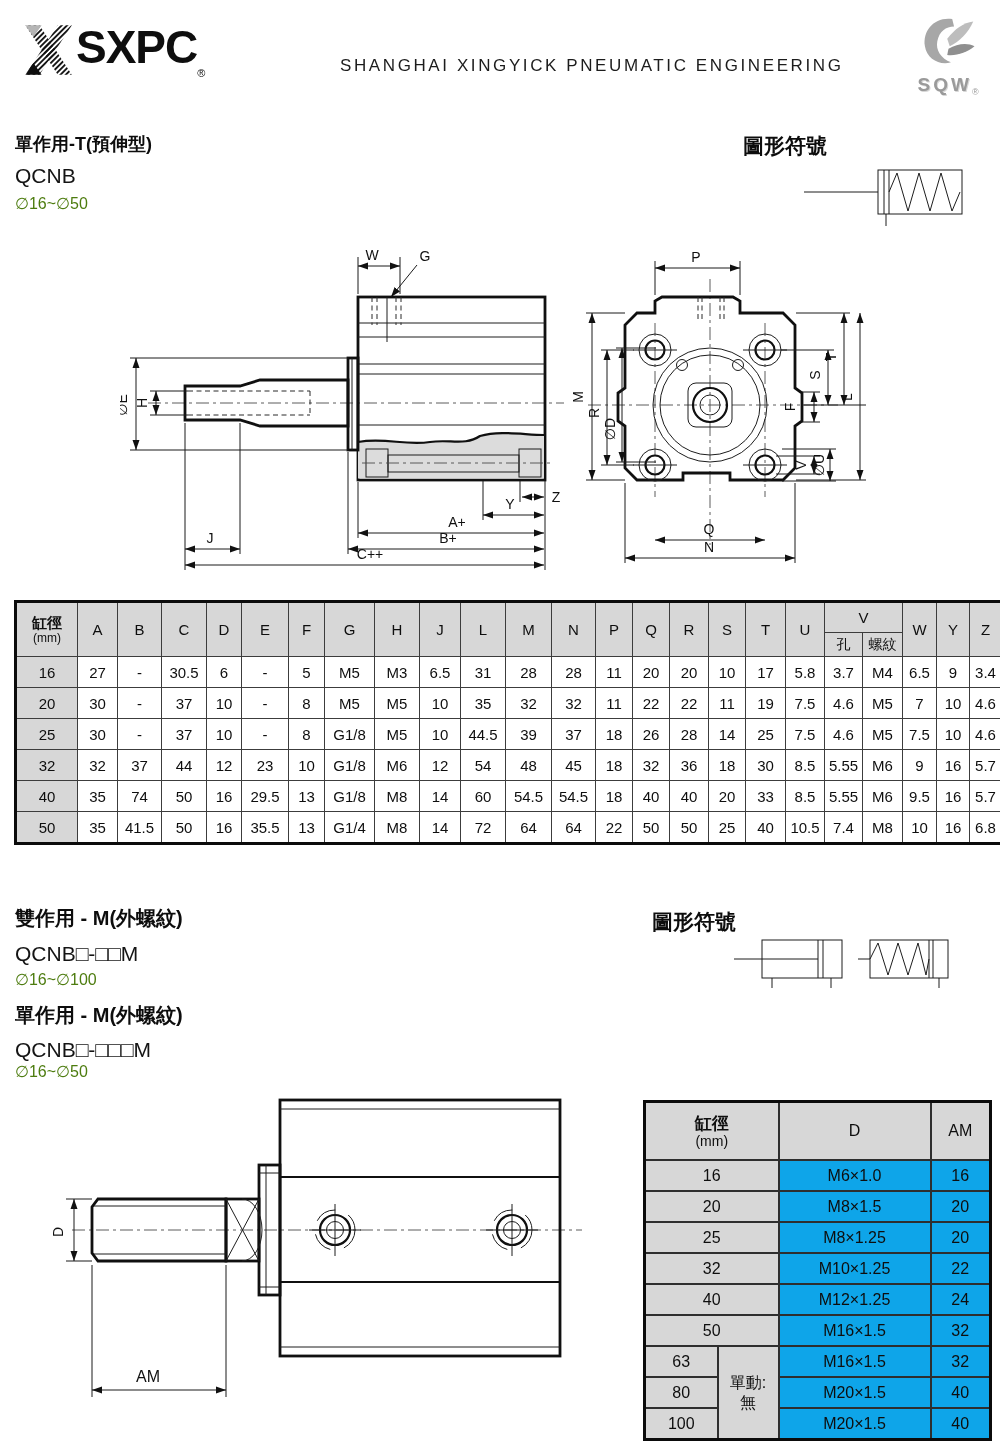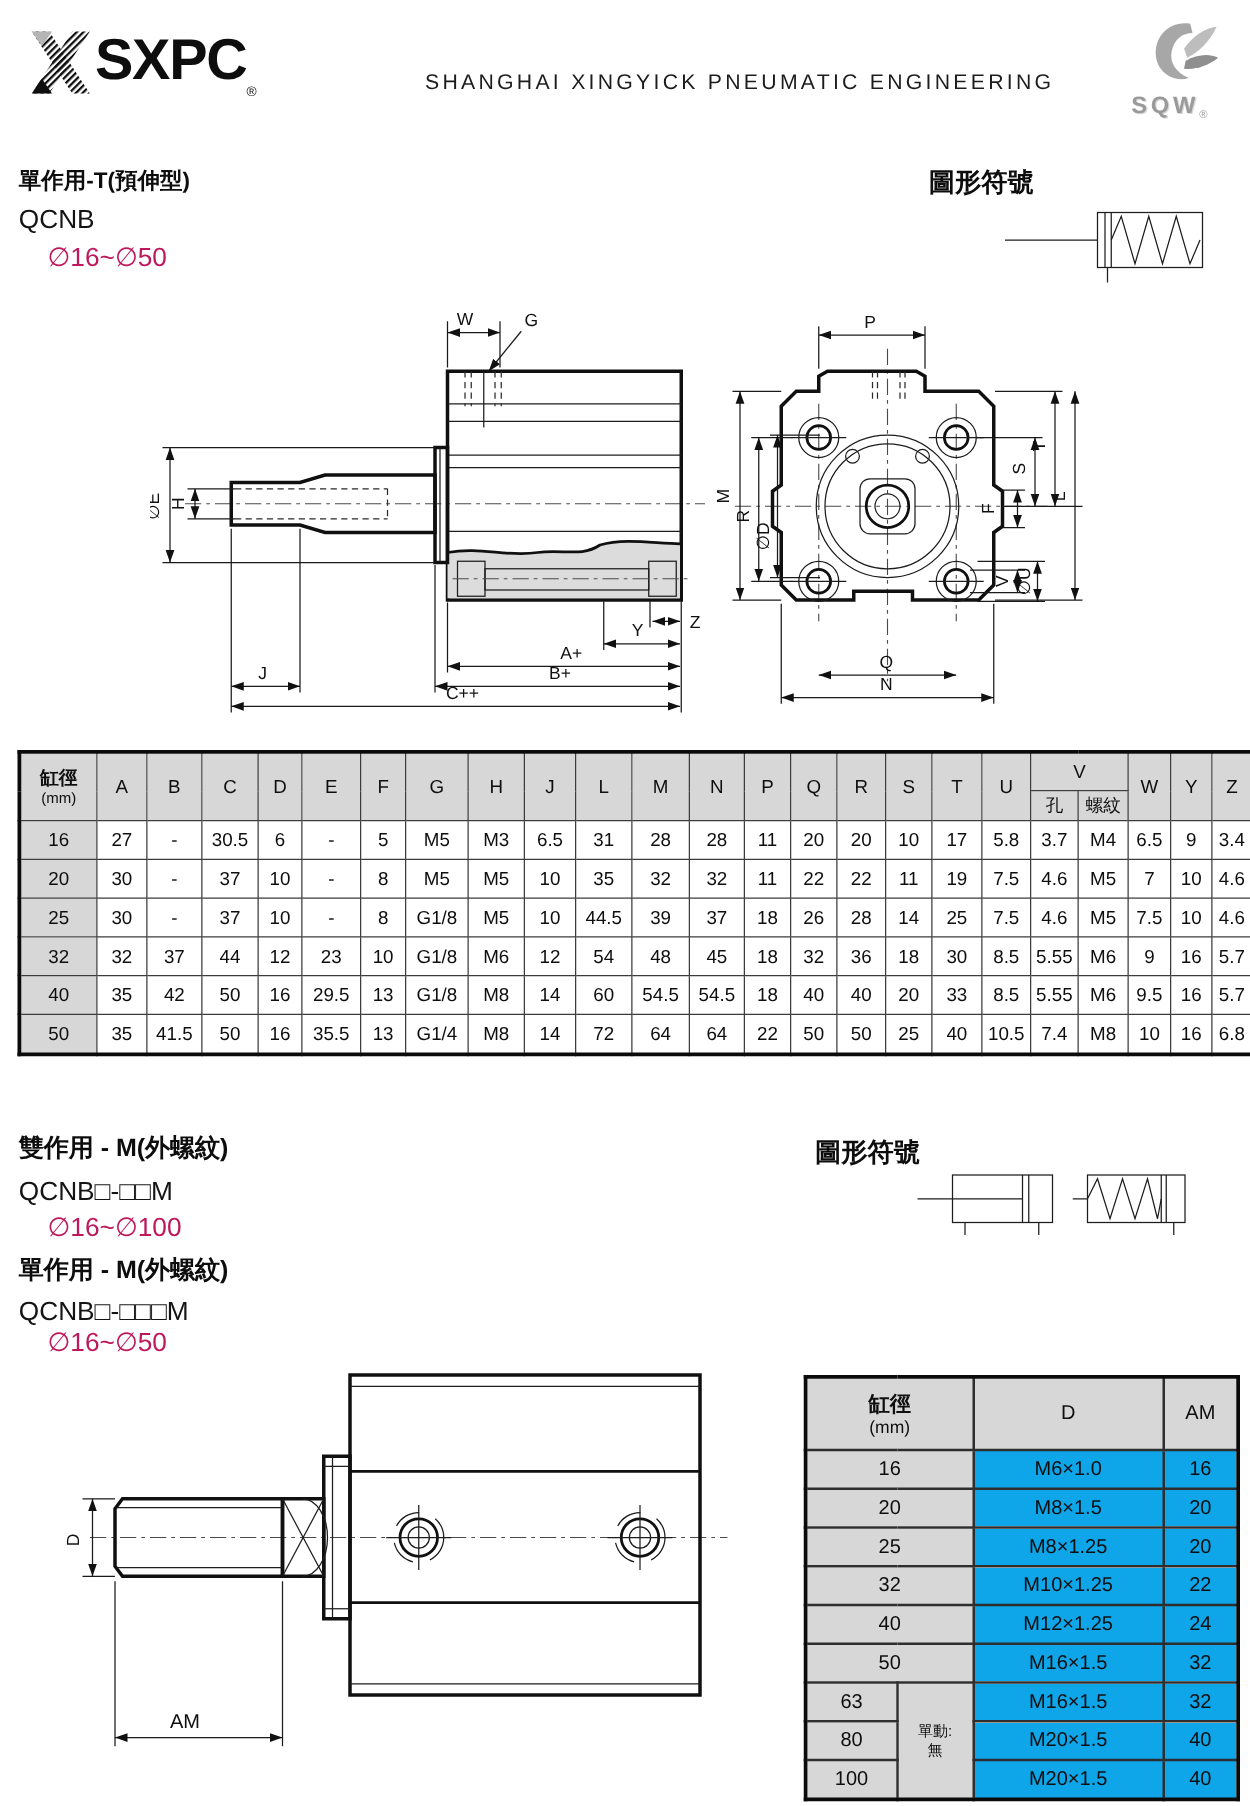--- a/index.html
+++ b/index.html
@@ -13,21 +13,21 @@
   .brand-text{font-weight:900;font-size:46px;letter-spacing:-1px;color:#0e0e0e;line-height:1;}
   .brand-reg{font-size:11px;font-weight:400;vertical-align:-14px;}
   .company{font-size:17px;letter-spacing:2.6px;color:#1c1c1c;white-space:nowrap;}
   .sqw-text{font-weight:800;font-size:19px;letter-spacing:3px;color:#9a9a9a;text-shadow:1px 1px 0 #d7d7d7;}
   .sqw-reg{font-size:9px;color:#9a9a9a;vertical-align:-4px;}
 
   
   .t-big{font-size:18px;font-weight:700;color:#0d0d0d;white-space:nowrap;}
   .t-big2{font-size:20px;font-weight:700;color:#0d0d0d;white-space:nowrap;}
   .t-model{font-size:21px;color:#141414;white-space:nowrap;}
-  .t-range{font-size:21px;color:#be185d;white-space:nowrap;margin-left:23px;}
+  .t-range{font-size:16px;color:#4d7c0f;white-space:nowrap;}
   .sym-title{font-size:21px;font-weight:700;color:#0d0d0d;white-space:nowrap;}
 
   
   .ln{stroke:#1d1d1d;stroke-width:1;fill:none;}
   .lt{stroke:#101010;stroke-width:2.8;fill:none;}
   .lm{stroke:#101010;stroke-width:2.2;fill:none;}
   .cl{stroke:#4a4a4a;stroke-width:0.9;fill:none;stroke-dasharray:13 4 3 4;}
   .hd{stroke:#2a2a2a;stroke-width:1;fill:none;stroke-dasharray:5 3.5;}
   .dm{stroke:#1a1a1a;stroke-width:1;fill:none;}
   .dlab{font-size:14px;fill:#101010;text-anchor:middle;font-family:inherit;}
@@ -49,21 +49,21 @@
   table.thr{border-collapse:collapse;table-layout:fixed;width:346px;border:3px solid #0b0b0b;}
   table.thr th,table.thr td{
     border:2px solid #2e2e2e;text-align:center;vertical-align:middle;
     padding:0;font-size:16px;color:#0e0e0e;overflow:hidden;
   }
   table.thr thead th{background:#d7d7d7;height:56px;font-weight:400;}
   table.thr tbody td{height:29px;background:#0ea5e9;}
   table.thr td.idc{background:#d7d7d7;}
   .thr-idh{display:block;font-size:17px;font-weight:700;line-height:1.15;}
   .thr-idu{display:block;font-size:14px;line-height:1;}
-  .note-l{display:block;font-size:12px;line-height:1.2;}
+  .note-l{display:block;font-size:16px;line-height:1.2;}
 </style>
 </head>
 <body>
 
 <div class="page">
 
   <svg width="0" height="0" style="position:absolute">
     <defs>
       <marker id="ae" markerWidth="11" markerHeight="8" refX="10" refY="4" orient="auto" markerUnits="userSpaceOnUse">
         <path d="M0,0.5 L10,4 L0,7.5 Z" fill="#111"></path>
@@ -86,21 +86,21 @@
     <polygon points="10,96 40,96 25,74" fill="#0e0e0e"></polygon>
   </svg>
   <div class="abs brand-text" style="left:76px;top:24px"><span>SXPC</span><span class="brand-reg">®</span></div>
   <div class="abs company" style="left:340px;top:56px;width:520px;text-align:left">SHANGHAI XINGYICK PNEUMATIC ENGINEERING</div>
 
   <svg class="abs" style="left:915px;top:14px" width="62" height="62" viewBox="0 0 100 100">
     <path d="M60,8 C32,4 12,26 16,52 C19,72 40,84 58,78 C42,72 33,58 36,44 C39,28 50,20 63,20 Z" fill="#a7a7a7"></path>
     <path d="M52,40 C64,24 78,14 94,12 C86,30 72,44 56,52 Z" fill="#bdbdbd"></path>
     <path d="M54,56 C68,48 84,46 96,52 C84,62 66,68 52,66 Z" fill="#8f8f8f"></path>
   </svg>
-  <div class="abs" style="left:905px;top:74px;width:86px;"><span class="sqw-text">SQW</span><span class="sqw-reg">®</span></div>
+  <div class="abs" style="left:905px;top:74px;width:86px;text-align:center"><span class="sqw-text">SQW</span><span class="sqw-reg">®</span></div>
 
   <div class="abs t-big" style="left:15px;top:132px">單作用-T(預伸型)</div>
   <div class="abs t-model" style="left:15px;top:164px">QCNB</div>
   <div class="abs t-range" style="left:15px;top:194px">∅16~∅50</div>
   <div class="abs sym-title" style="left:743px;top:132px">圖形符號</div>
 
   <svg class="abs" style="left:800px;top:160px" width="170" height="72" viewBox="0 0 170 72">
     <line class="ln" x1="4" y1="32" x2="78" y2="32"></line>
     <rect class="ln" x="78" y="10" width="84" height="44" fill="#fff"></rect>
     <line class="ln" x1="84" y1="10" x2="84" y2="54"></line>
@@ -435,21 +435,21 @@
             <td>5.55</td>
             <td>M6</td>
             <td>9</td>
             <td>16</td>
             <td>5.7</td>
           </tr>
 
           <tr>
             <td class="idc">40</td>
             <td>35</td>
-            <td>42</td>
+            <td>74</td>
             <td>50</td>
             <td>16</td>
             <td>29.5</td>
             <td>13</td>
             <td>G1/8</td>
             <td>M8</td>
             <td>14</td>
             <td>60</td>
             <td>54.5</td>
             <td>54.5</td>

